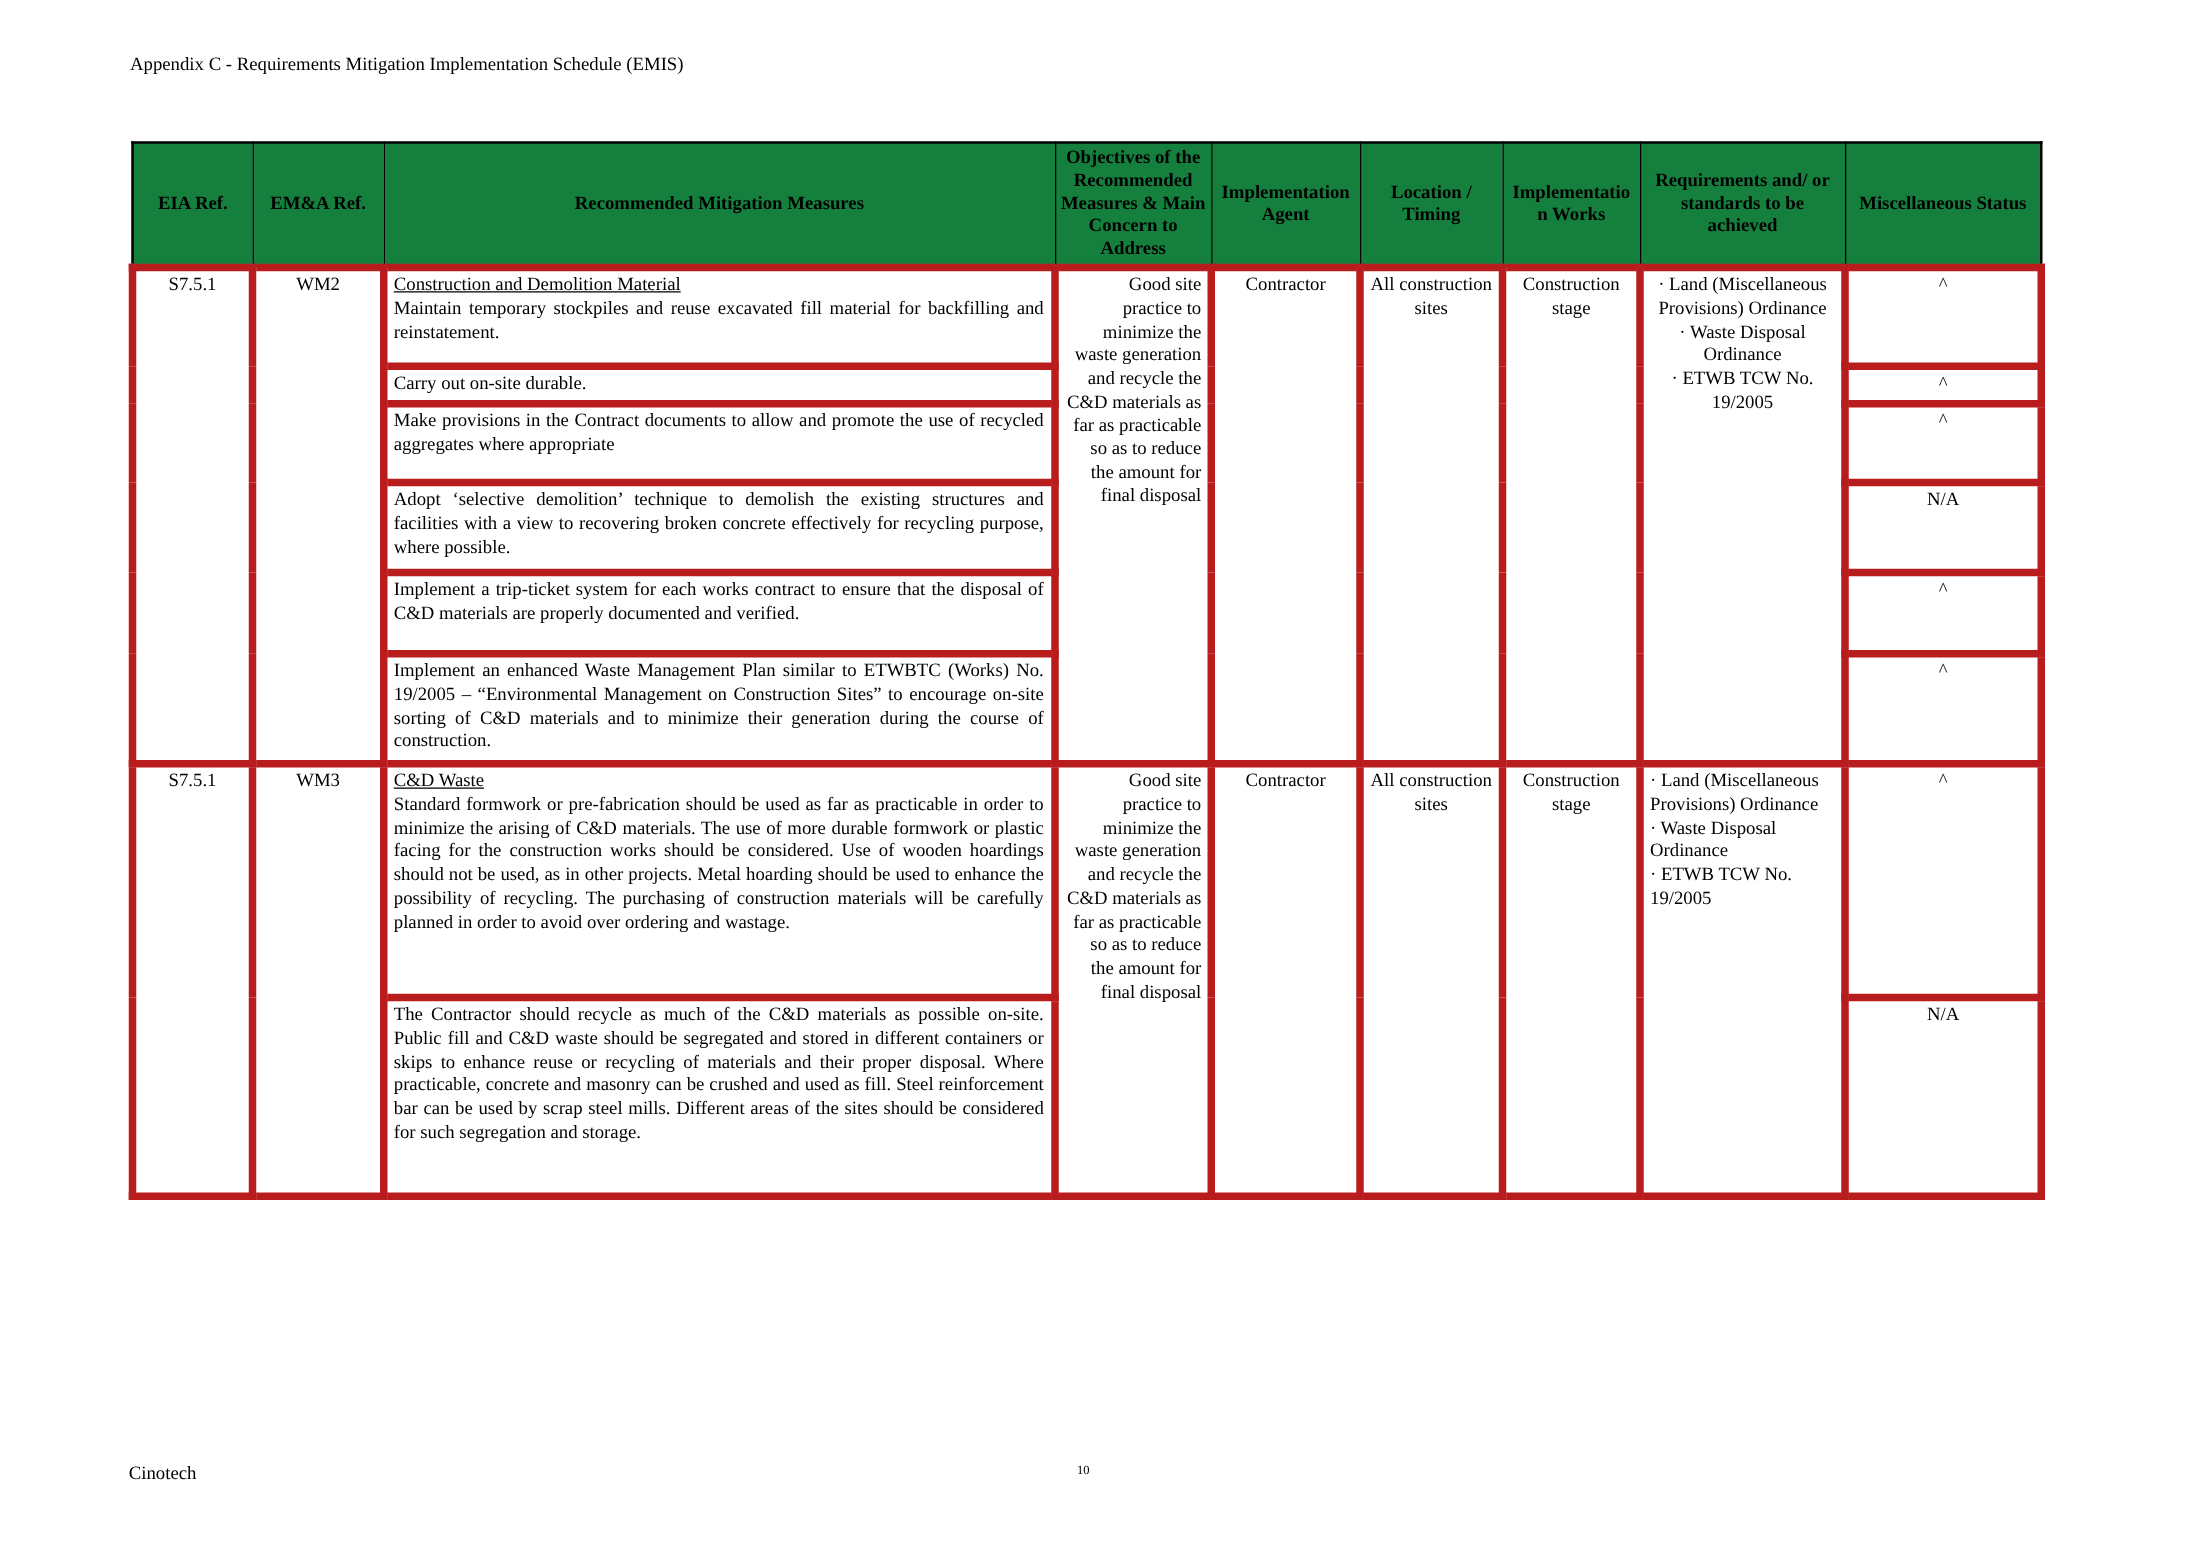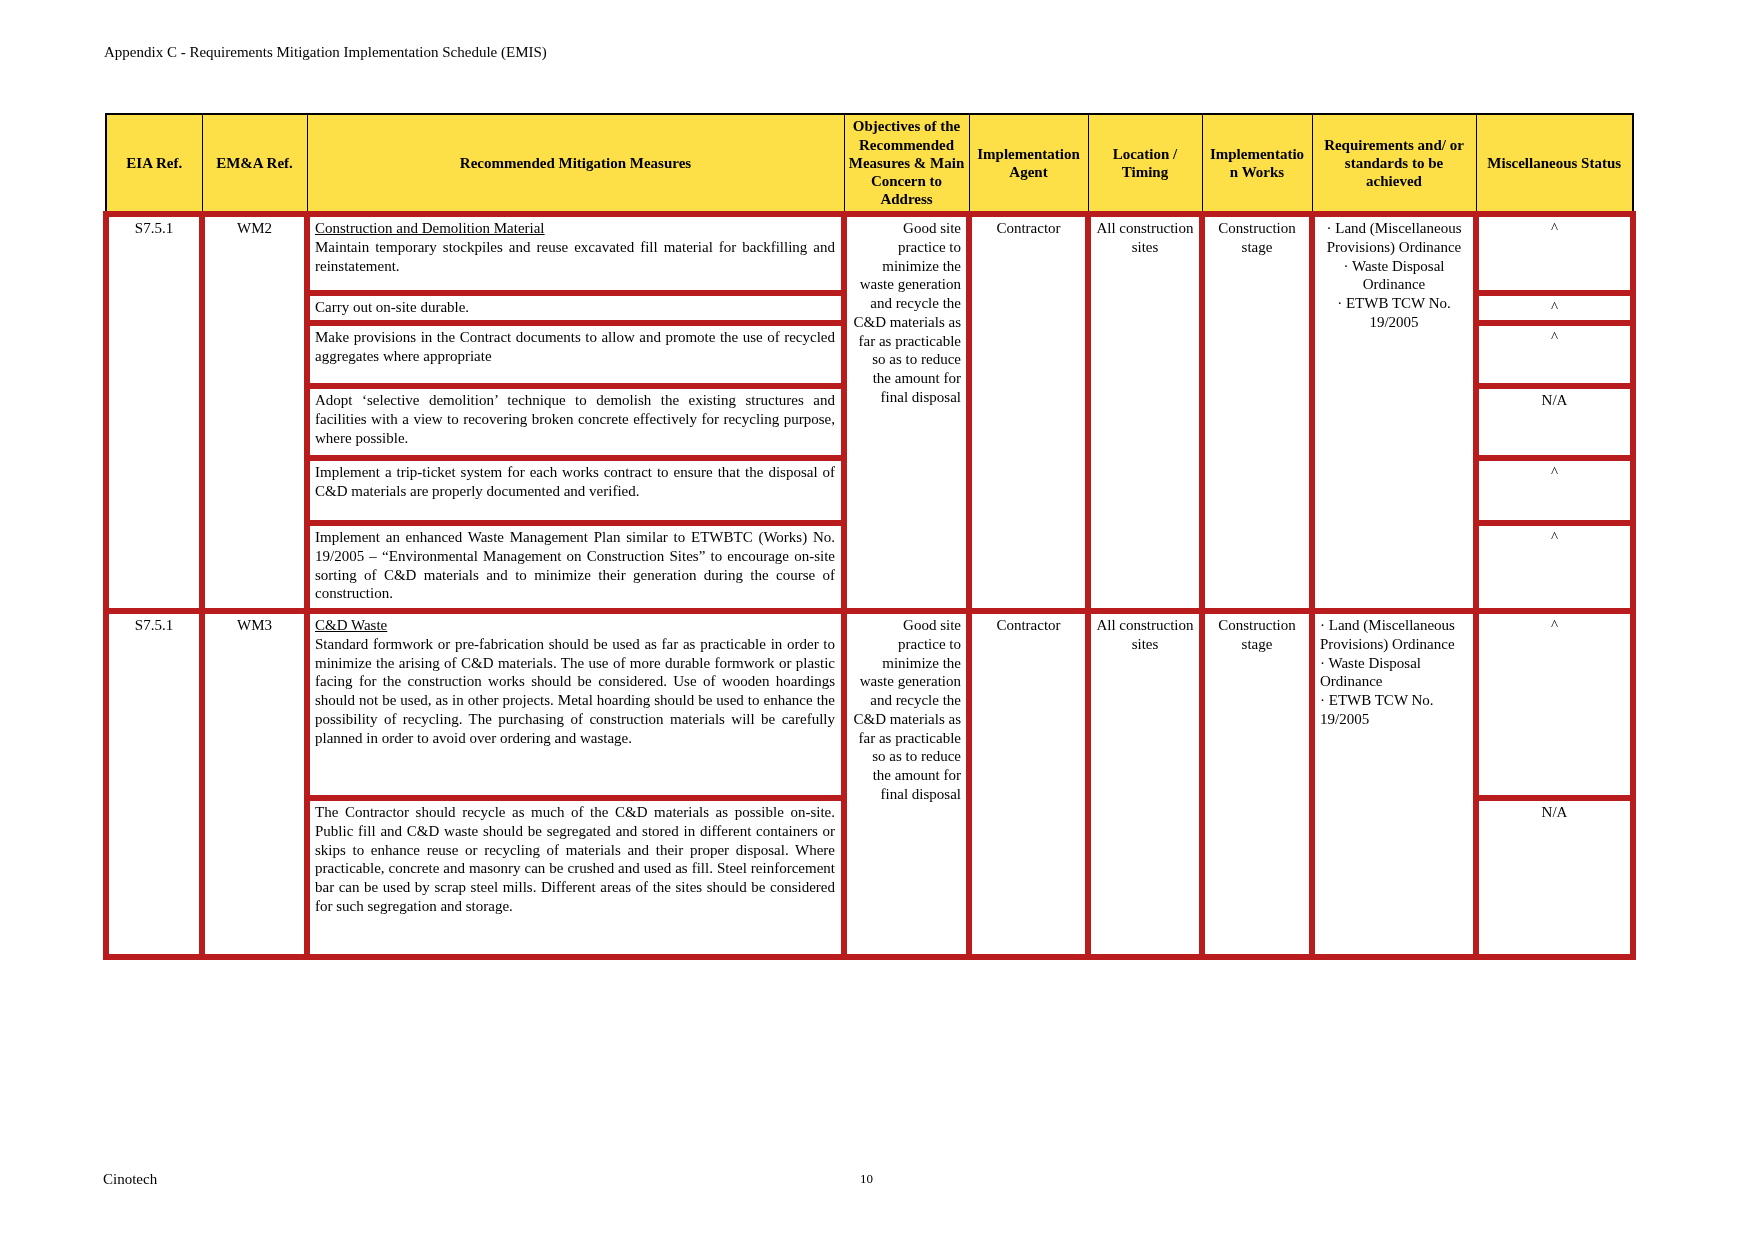--- a/index.html
+++ b/index.html
@@ -11,21 +11,21 @@
   .page-header{
     position:absolute;left:104px;top:44px;
     font-size:15px;white-space:nowrap;
   }
   table.emis{
     position:absolute;left:103px;top:113px;width:1527px;
     border-collapse:collapse;table-layout:fixed;
     border:2px solid #000;
   }
   th{
-    background:#fde047;font-weight:bold;font-size:15px;line-height:1.22;
+    background:#15803d;font-weight:bold;font-size:15px;line-height:1.22;
     text-align:center;vertical-align:middle;
     border:1px solid #000;border-bottom:2px solid #000;
     padding:2px 4px;
   }
   th.brk{overflow-wrap:anywhere;}
   td{
     border:6px solid #b91c1c;vertical-align:top;
     font-size:15px;line-height:1.25;padding:2px 5px;
   }
   tr.hdr{height:100px;}
@@ -33,21 +33,21 @@
   tr.g0r3{height:72px;} tr.g0r4{height:65px;} tr.g0r5{height:88px;}
   tr.g1r0{height:187px;} tr.g1r1{height:159px;}
   td.c{text-align:center;}
   td.measures{text-align:justify;padding:2px 6px 2px 5px;margin-left:12px;}
   .m-head{text-decoration:underline;text-align:left;}
   td.obj{text-align:right;}
   td.req-c{text-align:center;}
   td.req-l{text-align:left;}
   .footer-page{
     position:absolute;left:103px;top:1171px;width:1527px;
-    text-align:center;font-size:13px;
+    text-align:center;font-size:10px;
   }
   .footer-company{
     position:absolute;left:103px;top:1171px;width:1527px;
     text-align:left;font-size:15px;
   }
 </style>
 </head>
 <body>
 
 <div class="page-header">Appendix C - Requirements Mitigation Implementation Schedule (EMIS)</div>

